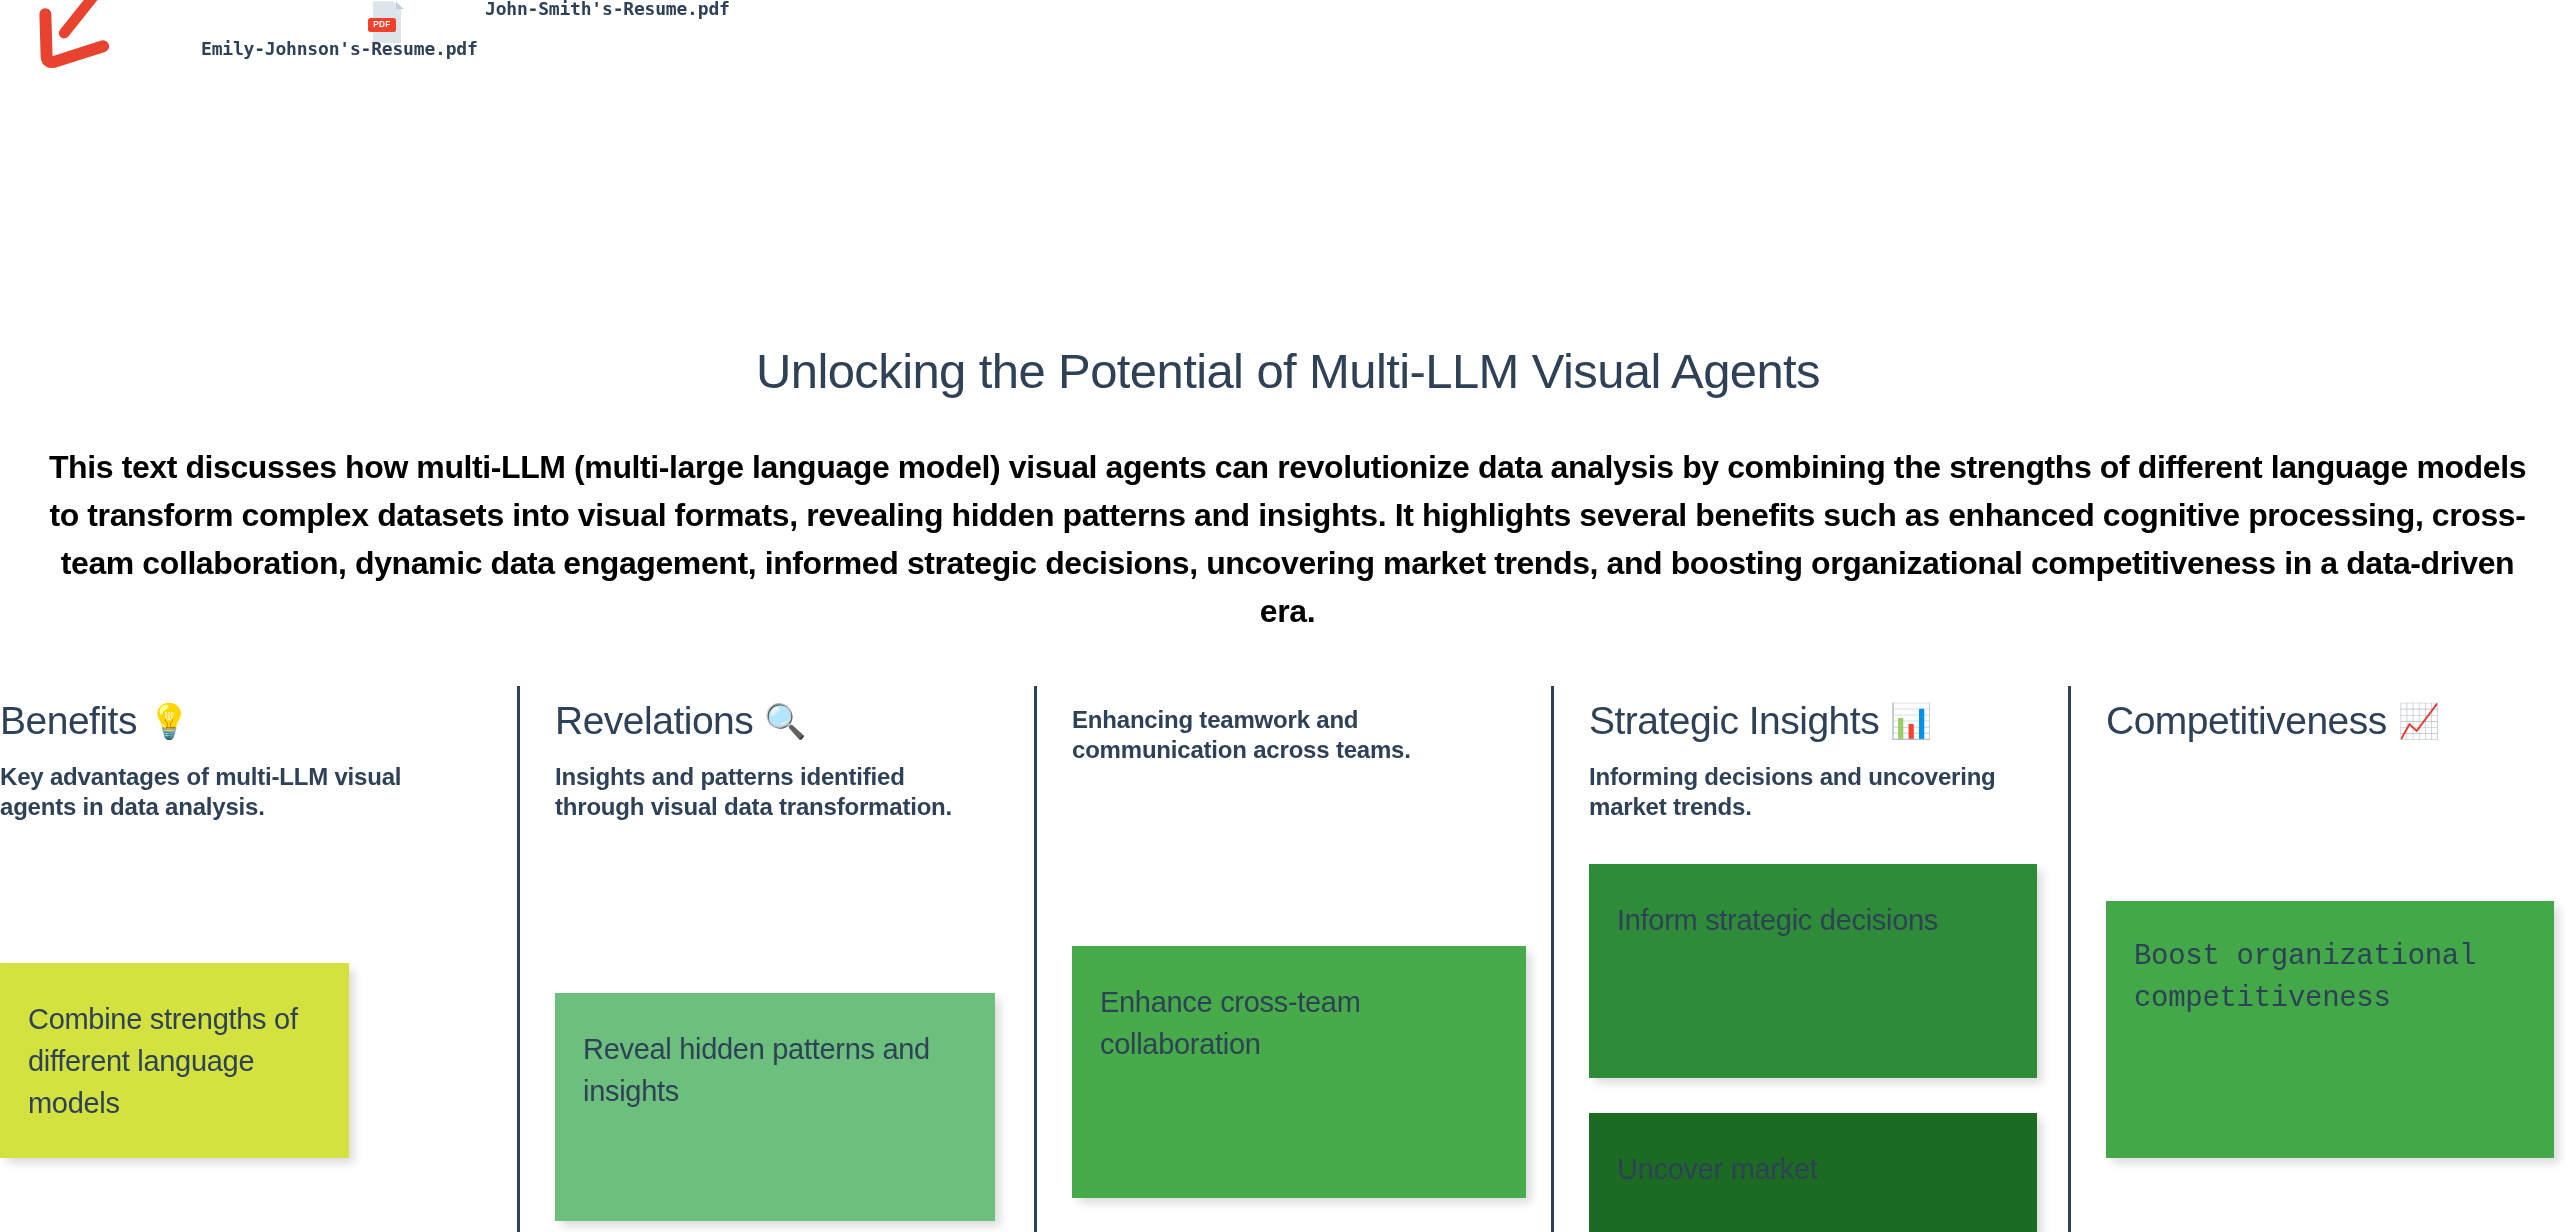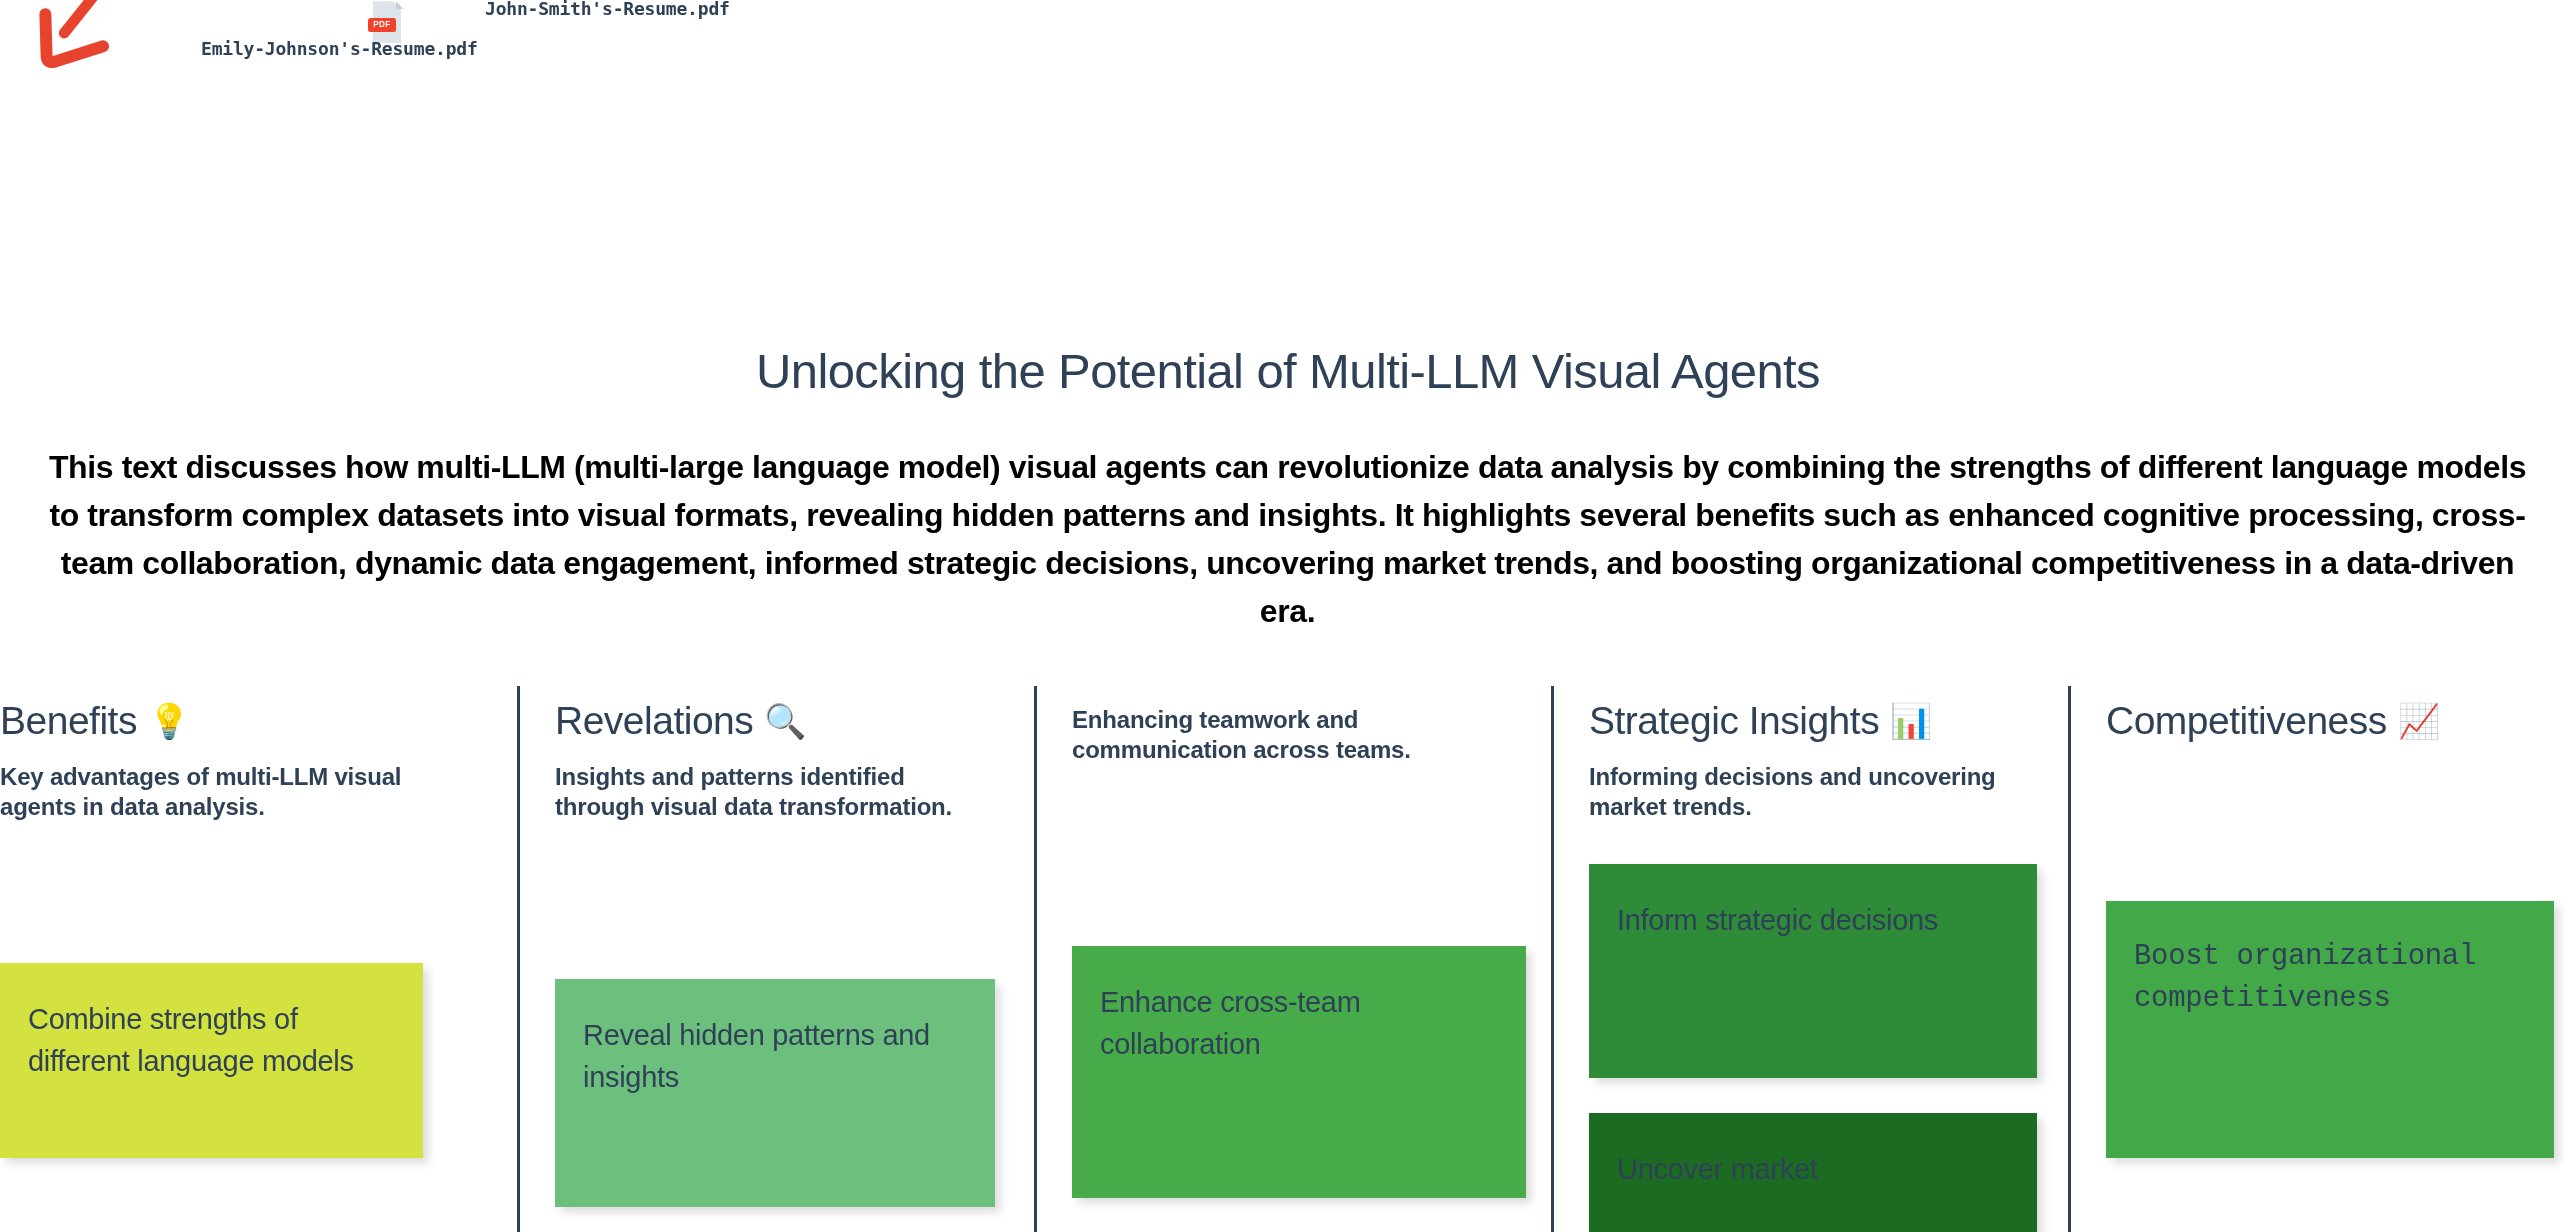--- a/index.html
+++ b/index.html
@@ -168,25 +168,25 @@
     font-family: "Liberation Sans", sans-serif;
     font-size: 29px;
     line-height: 42px;
     color: #2f4156;
     padding: 35px 28px;
     letter-spacing: -0.3px;
     word-break: normal;
   }
 
   
-  #col-1 .card { width: 423px; height: 195px; margin-bottom: 0; }
+  #col-1 .card { width: 349px; height: 195px; margin-bottom: 0; }
   #col-1 .cards { margin-bottom: 75px; margin-left: 0px; }
 
   #col-2 .card { width: 440px; height: 228px; }
-  #col-2 .cards { margin-bottom: 26px; justify-content: center; }
+  #col-2 .cards { margin-bottom: 12px; justify-content: center; }
 
   #col-3 .card { width: 454px; height: 252px; }
   #col-3 .cards { margin-bottom: 35px; }
 
   #col-4 .card { width: 448px; }
   #col-4 .card.card-a { height: 214px; margin-bottom: 35px; }
   #col-4 .card.card-b { height: 145px; }
   #col-4 .cards { margin-bottom: -25px; }
 
   #col-5 .card { width: 448px; height: 257px; font-family: Liberation Mono, monospace; }

